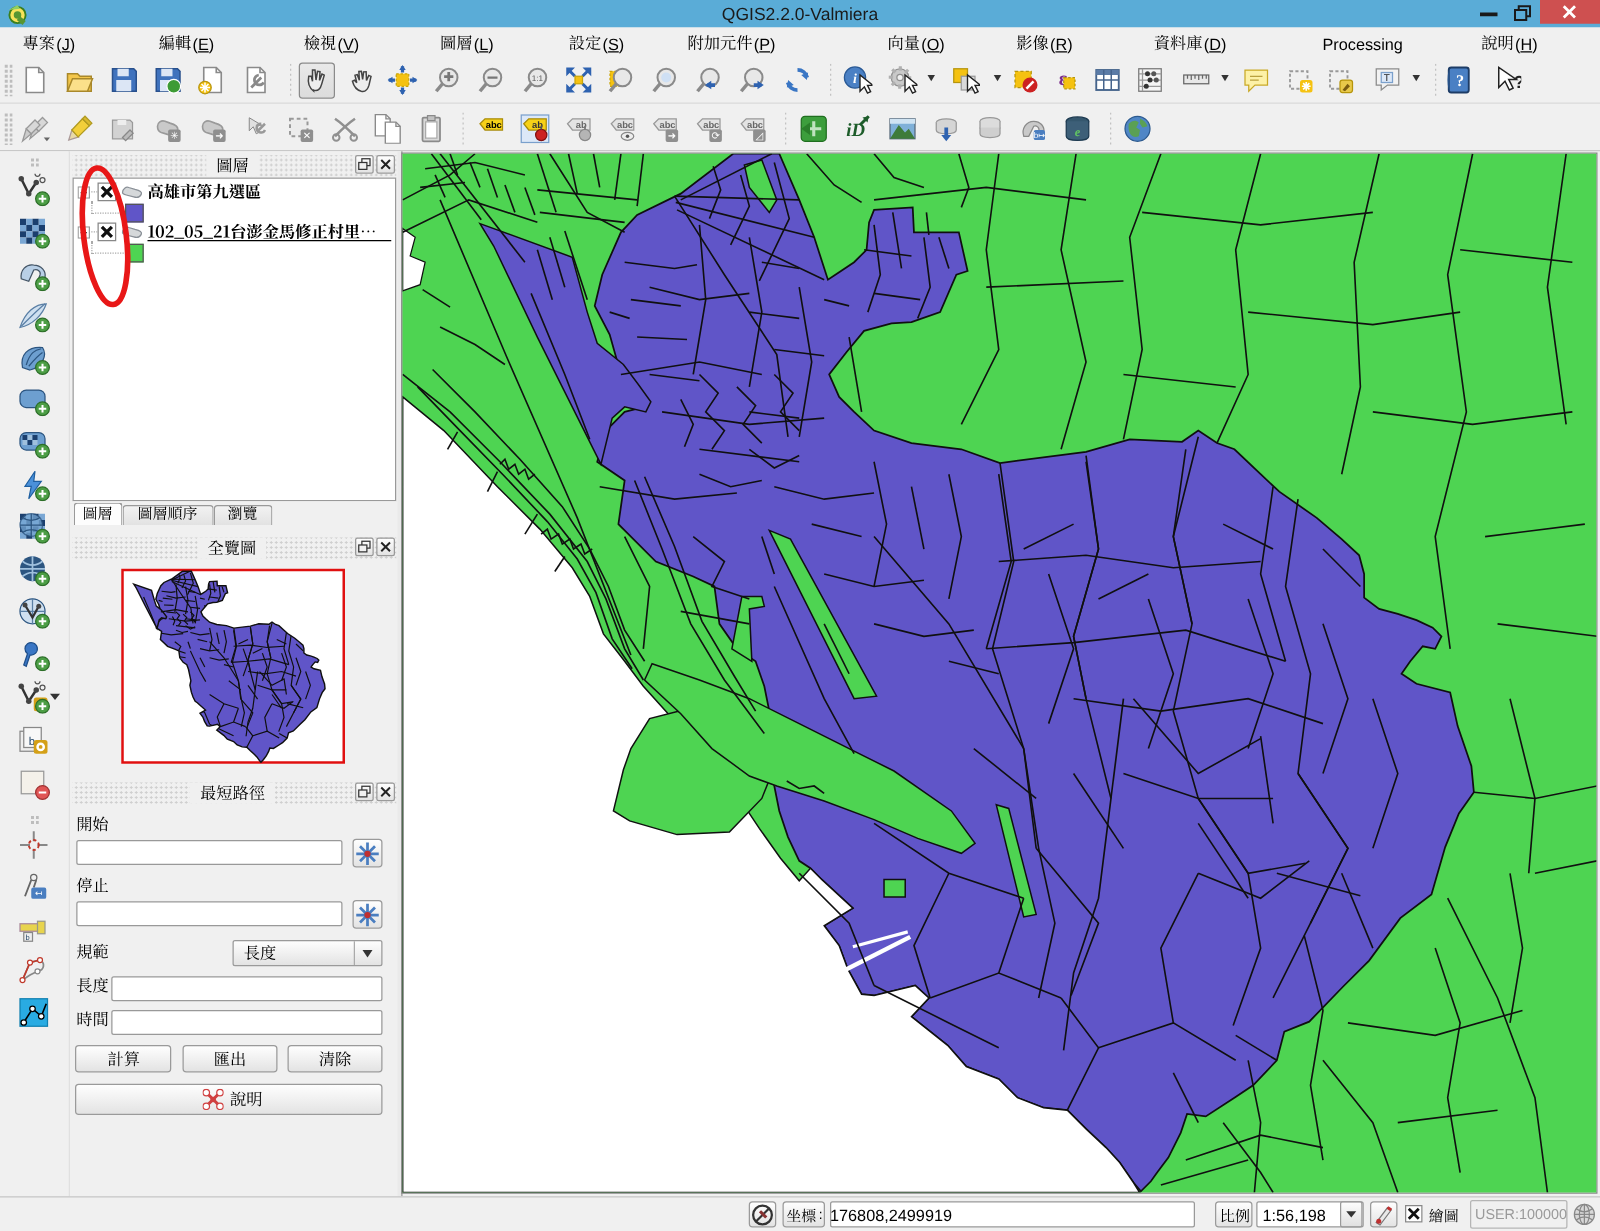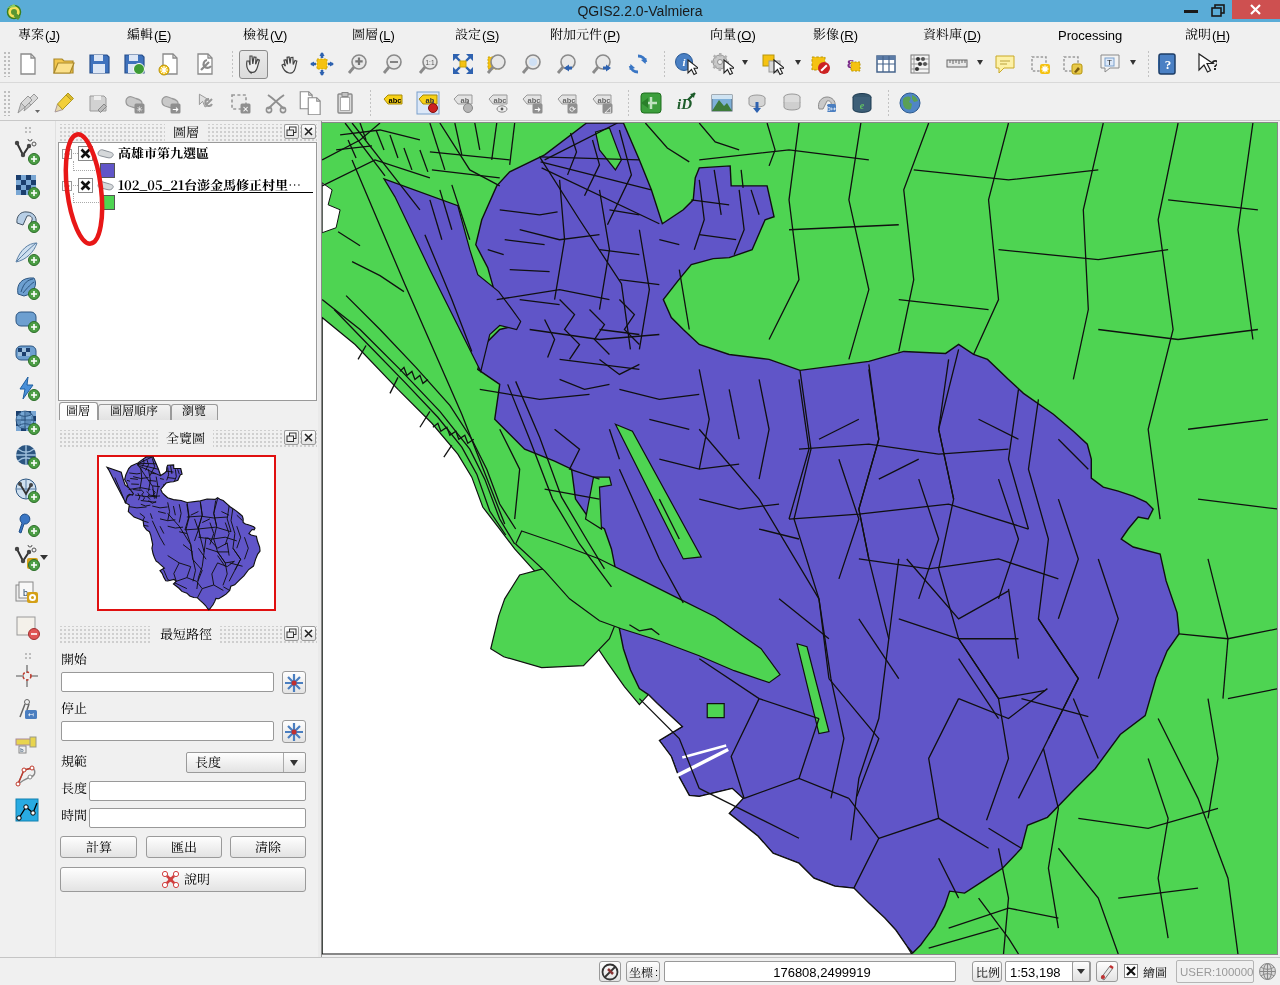--- a/index.html
+++ b/index.html
@@ -722,27 +722,27 @@
     <circle cx="9" cy="9" r="7.5" fill="none" stroke="#333" stroke-width="1.8"></circle>
     <path d="M4 14 L14 4" stroke="#333" stroke-width="1.8"></path>
     <path d="M7 6l5 5" stroke="#833" stroke-width="2.5"></path>
   </svg>
 <div class="btnish" style="left:626px;top:961px;width:34px;height:21px"></div>
 <svg style="position:absolute;left:629px;top:964px" width="26" height="18" viewBox="0 -13.0 26 18">
     <path d="M0.5 0.1 0.6 0.4H11.2C11.4 0.4 11.5 0.4 11.5 0.2C11.1 -0.2 10.4 -0.7 10.4 -0.7L9.8 0.1H6.4V-2.7H10.4C10.6 -2.7 10.7 -2.8 10.7 -2.9C10.3 -3.3 9.6 -3.8 9.6 -3.8L9.0 -3.1H6.4V-9.6C6.7 -9.6 6.8 -9.7 6.8 -9.9L5.6 -10.0V-3.1H1.3L1.4 -2.7H5.6V0.1ZM3.0 -9.0C2.6 -6.9 1.7 -5.1 0.6 -4.0L0.8 -3.8C1.6 -4.4 2.4 -5.3 3.0 -6.5C3.5 -6.0 4.1 -5.2 4.2 -4.7C5.0 -4.1 5.5 -5.7 3.1 -6.7C3.4 -7.3 3.6 -7.8 3.7 -8.4C4.0 -8.4 4.2 -8.6 4.2 -8.7ZM8.5 -9.0C8.2 -7.0 7.5 -5.3 6.5 -4.1L6.7 -4.0C7.5 -4.6 8.1 -5.4 8.6 -6.4C9.3 -5.8 10.1 -4.9 10.3 -4.2C11.2 -3.7 11.7 -5.5 8.7 -6.6C8.9 -7.2 9.1 -7.8 9.3 -8.5C9.5 -8.5 9.7 -8.6 9.7 -8.8Z M18.9 -1.5 17.8 -2.0C17.4 -1.3 16.7 -0.2 15.9 0.4L16.0 0.6C17.0 0.1 17.9 -0.7 18.4 -1.4C18.7 -1.3 18.8 -1.4 18.9 -1.5ZM20.9 -1.8 20.7 -1.7C21.5 -1.3 22.4 -0.4 22.7 0.3C23.6 0.8 24.0 -1.0 20.9 -1.8ZM21.8 -4.8 21.3 -4.2H17.0L17.1 -3.8H22.5C22.6 -3.8 22.7 -3.9 22.8 -4.0C22.4 -4.4 21.8 -4.8 21.8 -4.8ZM22.6 -3.4 22.0 -2.8H16.3L16.4 -2.4H19.4V0.9H19.5C19.9 0.9 20.2 0.8 20.2 0.7V-2.4H23.3C23.4 -2.4 23.5 -2.5 23.6 -2.6C23.2 -3.0 22.6 -3.4 22.6 -3.4ZM20.2 -7.4V-5.6H19.1V-7.4ZM20.9 -7.4H22.0V-5.6H20.9ZM20.2 -7.7H19.1V-9.0H20.2ZM22.5 -10.0 21.9 -9.3H16.2L16.3 -9.0H18.5V-7.7H17.4L16.6 -8.1V-4.6H16.7C17.0 -4.6 17.3 -4.7 17.3 -4.8V-5.2H22.0V-4.8H22.1C22.4 -4.8 22.7 -5.0 22.7 -5.1V-7.2C23.0 -7.3 23.2 -7.4 23.2 -7.5L22.3 -8.2L21.9 -7.7H20.9V-9.0H23.1C23.3 -9.0 23.4 -9.0 23.5 -9.2C23.1 -9.5 22.5 -10.0 22.5 -10.0ZM18.5 -7.4V-5.6H17.3V-7.4ZM15.6 -7.9 15.1 -7.2H14.8V-9.6C15.1 -9.7 15.2 -9.8 15.2 -10.0L14.1 -10.1V-7.2H12.5L12.6 -6.9H13.9C13.6 -5.1 13.2 -3.4 12.4 -2.0L12.6 -1.9C13.2 -2.7 13.7 -3.6 14.1 -4.7V0.9H14.2C14.5 0.9 14.8 0.7 14.8 0.6V-5.6C15.2 -5.1 15.5 -4.5 15.7 -4.0C16.3 -3.5 17.0 -4.8 14.8 -5.9V-6.9H16.2C16.4 -6.9 16.5 -6.9 16.5 -7.1C16.2 -7.4 15.6 -7.9 15.6 -7.9Z" fill="#000"></path>
   </svg>
 <div class="abs" style="left:655px;top:966px;font-size:11px">:</div>
 <div class="inp" style="left:664px;top:961px;width:292px;height:21px"></div>
-<div class="abs" style="left:664px;top:965px;width:316px;text-align:center;font-size:13px">176808,2499919</div>
+<div class="abs" style="left:664px;top:965px;width:316px;text-align:left;font-size:13px">176808,2499919</div>
 <div class="btnish" style="left:972px;top:961px;width:30px;height:21px"></div>
 <svg style="position:absolute;left:976px;top:964px" width="26" height="18" viewBox="0 -13.0 26 18">
     <path d="M7.6 -9.8 6.4 -9.9V-0.6C6.4 0.2 6.7 0.4 7.7 0.4H9.1C11.1 0.4 11.5 0.3 11.5 -0.1C11.5 -0.3 11.5 -0.3 11.2 -0.5L11.1 -2.4H11.0C10.8 -1.6 10.7 -0.7 10.6 -0.5C10.5 -0.4 10.4 -0.4 10.3 -0.3C10.1 -0.3 9.7 -0.3 9.1 -0.3H7.8C7.3 -0.3 7.2 -0.4 7.2 -0.8V-5.6H10.8C11.0 -5.6 11.1 -5.6 11.2 -5.8C10.7 -6.2 10.1 -6.7 10.1 -6.7L9.4 -5.9H7.2V-9.4C7.5 -9.5 7.6 -9.6 7.6 -9.8ZM4.7 -6.7 4.2 -5.9H2.4V-9.4C2.7 -9.5 2.9 -9.6 2.9 -9.8L1.6 -9.9V-0.6C1.6 -0.4 1.6 -0.3 1.2 -0.0L1.8 0.8C1.9 0.7 2.0 0.6 2.0 0.5C3.6 -0.3 5.0 -1.0 5.8 -1.5L5.7 -1.6C4.5 -1.2 3.3 -0.8 2.4 -0.5V-5.5H5.5C5.7 -5.5 5.8 -5.6 5.8 -5.7C5.4 -6.1 4.7 -6.7 4.7 -6.7Z M20.0 -8.5V-1.6H20.2C20.4 -1.6 20.8 -1.8 20.8 -1.9V-8.1C21.1 -8.1 21.2 -8.3 21.2 -8.4ZM22.2 -9.9V-0.3C22.2 -0.1 22.1 -0.0 21.9 -0.0C21.6 -0.0 20.3 -0.1 20.3 -0.1V0.1C20.9 0.2 21.2 0.2 21.4 0.4C21.6 0.5 21.6 0.7 21.7 0.9C22.8 0.8 22.9 0.4 22.9 -0.2V-9.5C23.2 -9.5 23.3 -9.6 23.4 -9.8ZM15.4 -9.1 15.5 -8.7H16.7C16.4 -6.7 15.8 -4.7 14.7 -3.2L14.9 -3.0C15.4 -3.6 15.8 -4.2 16.2 -4.8C16.6 -4.4 17.0 -3.9 17.2 -3.4C17.9 -2.9 18.5 -4.3 16.3 -5.1C16.6 -5.5 16.8 -6.0 17.0 -6.6H18.5C18.2 -3.7 17.3 -1.0 15.0 0.7L15.1 0.9C18.0 -0.8 18.9 -3.6 19.3 -6.5C19.5 -6.5 19.6 -6.5 19.7 -6.6L18.9 -7.4L18.4 -6.9H17.1C17.2 -7.5 17.4 -8.1 17.5 -8.7H19.8C20.0 -8.7 20.1 -8.8 20.1 -8.9C19.7 -9.3 19.1 -9.8 19.1 -9.8L18.5 -9.1ZM14.4 -10.1C13.9 -7.9 13.2 -5.6 12.4 -4.1L12.5 -4.0C12.9 -4.5 13.3 -5.1 13.7 -5.7V0.9H13.8C14.1 0.9 14.4 0.7 14.4 0.7V-6.5C14.6 -6.5 14.7 -6.6 14.8 -6.7L14.2 -6.9C14.6 -7.7 14.9 -8.6 15.1 -9.5C15.4 -9.5 15.6 -9.6 15.6 -9.7Z" fill="#000"></path>
   </svg>
 <div class="inp" style="left:1005px;top:961px;width:86px;height:21px"></div>
-<div class="abs" style="left:1010px;top:965px;font-size:13px">1:53,198</div>
+<div class="abs" style="left:1010px;top:965px;font-size:13px">1:56,198</div>
 <div class="abs" style="left:1072px;top:961px;width:18px;height:21px;background:linear-gradient(#fdfdfd,#e0e0e0);border:1px solid #999;border-radius:2px"></div>
 <div class="abs" style="left:1077px;top:969px;width:0;height:0;border:4px solid transparent;border-top:5.5px solid #333"></div>
 <div class="btnish" style="left:1096px;top:961px;width:22px;height:21px"></div>
 <svg class="abs" style="left:1098px;top:963px" width="18" height="18" viewBox="0 0 18 18">
     <path d="M3 15 L12 3 l3 2 -9 12z" fill="#e8e8e8" stroke="#777"></path>
     <path d="M12 3l3 2" stroke="#c03030" stroke-width="2.5"></path>
     <circle cx="5" cy="14" r="2" fill="#c03030"></circle>
   </svg>
 <div class="abs" style="left:1124px;top:964px;width:14px;height:14px;background:#fff;border:1px solid #888"></div>
 <svg class="abs" style="left:1124px;top:964px" width="14" height="14" viewBox="0 0 14 14">

